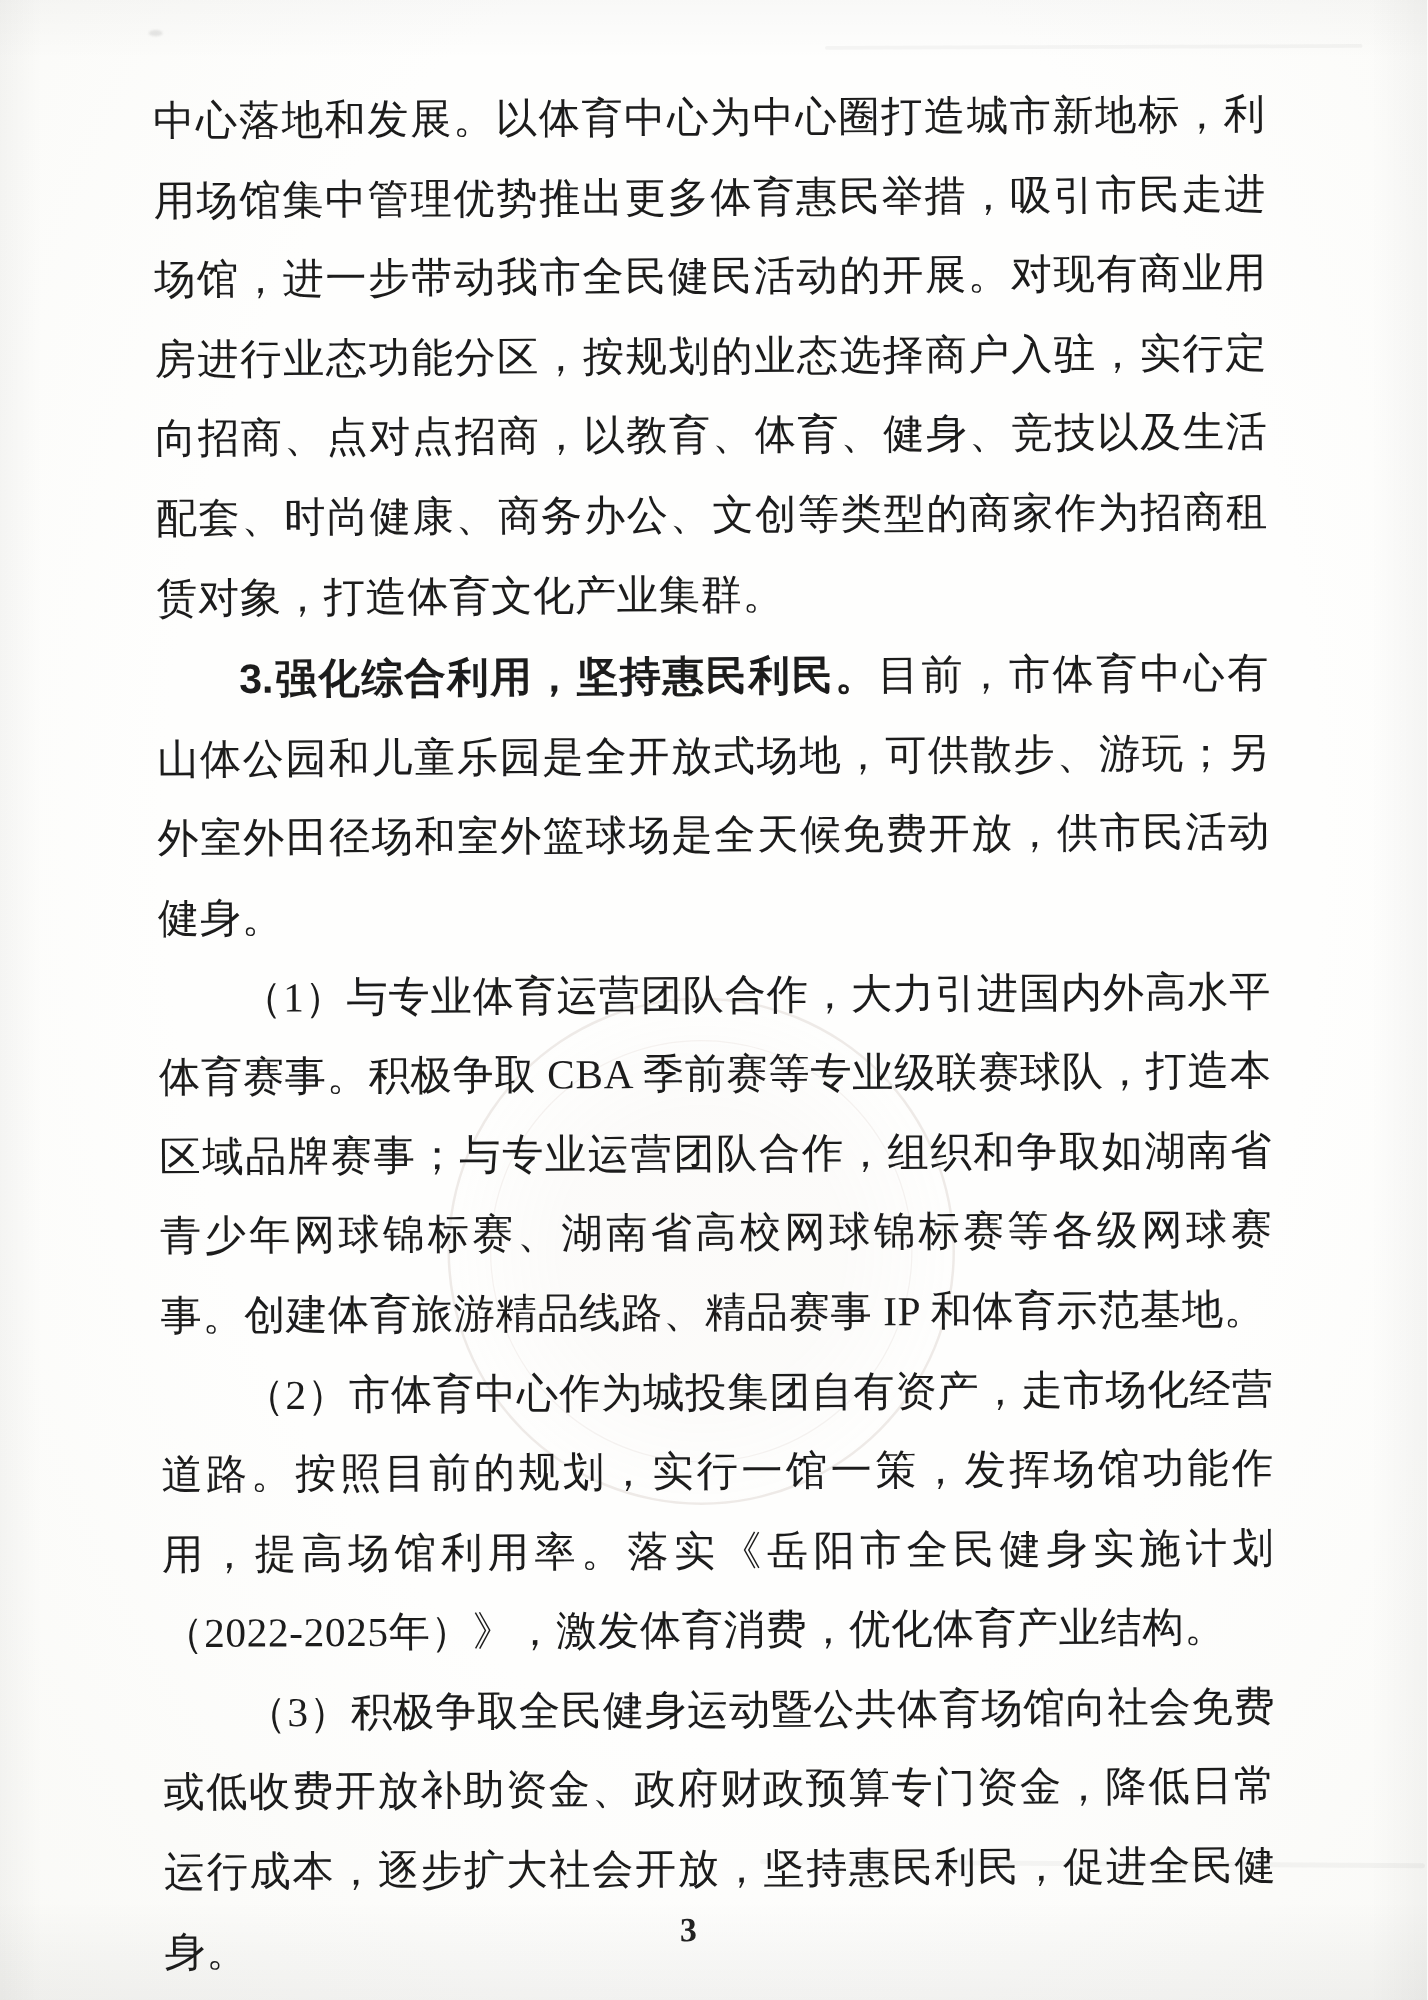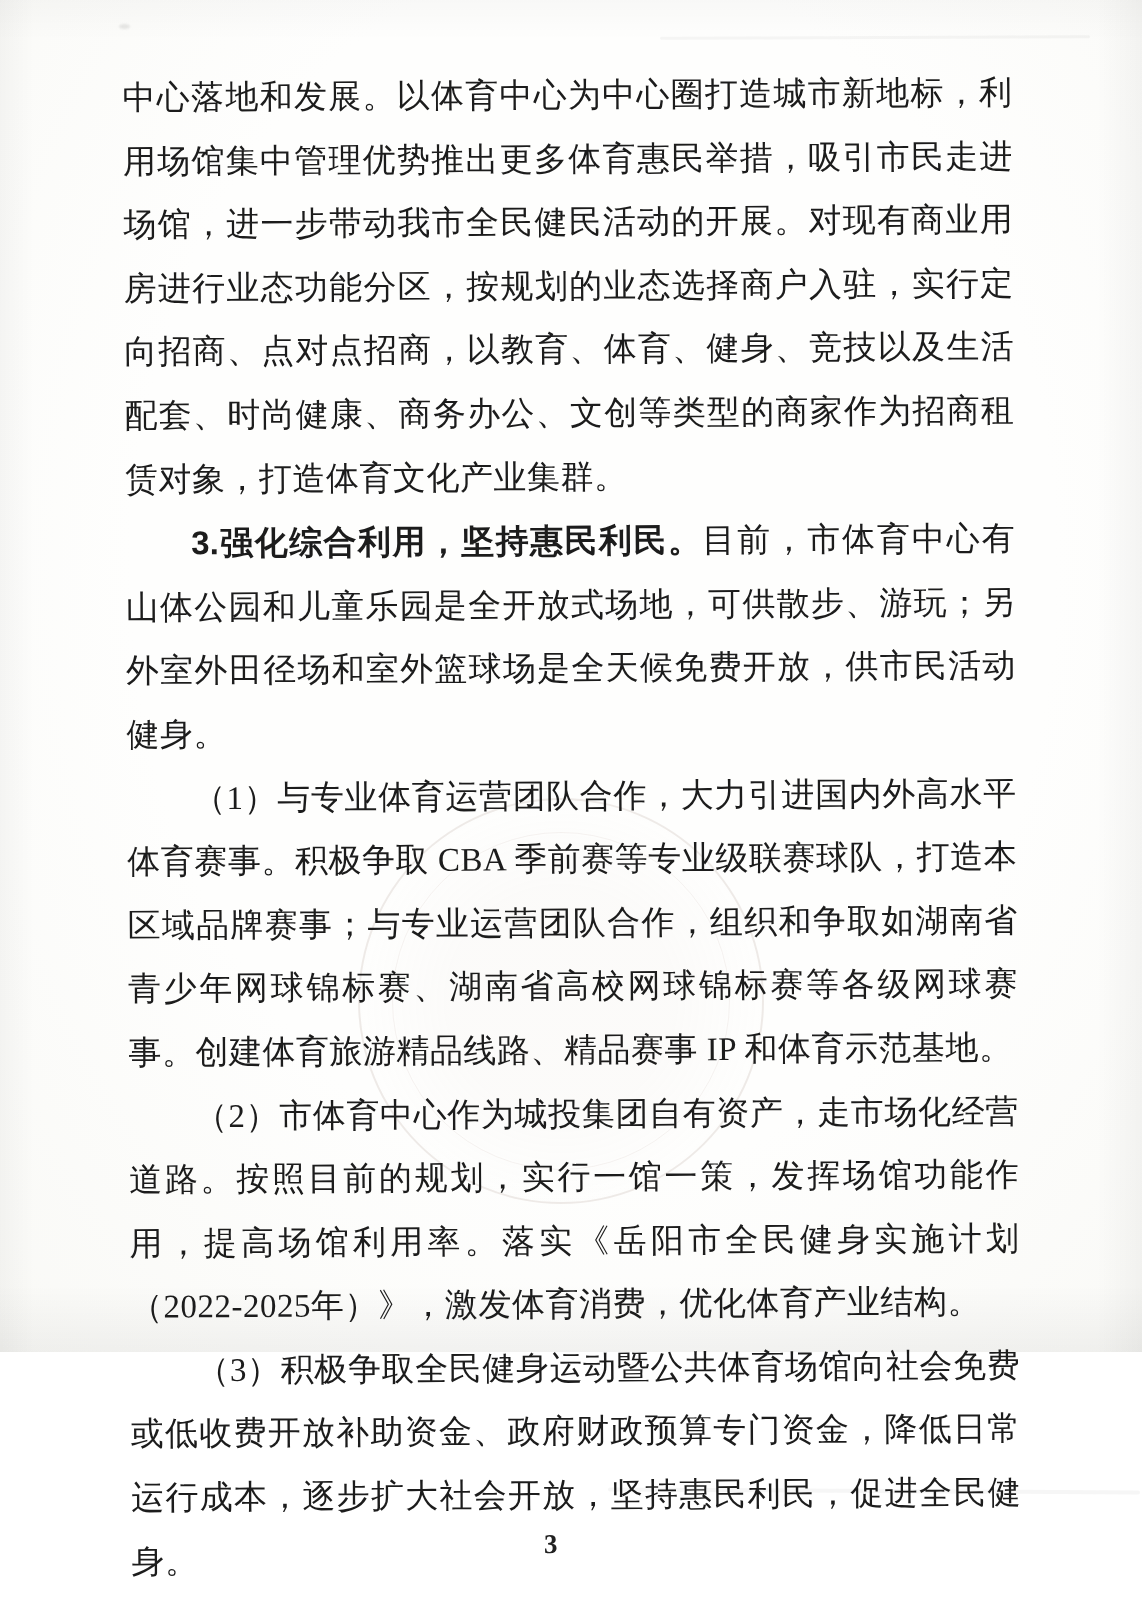--- a/index.html
+++ b/index.html
@@ -6,21 +6,21 @@
     margin: 0;
     padding: 0;
     width: 1142px;
     height: 1600px;
     overflow: hidden;
     background: #ffffff;
   }
   .page {
     position: relative;
     width: 1142px;
-    height: 1352px;
+    height: 1600px;
     background:
       linear-gradient(to right, rgba(0,0,0,0.030), rgba(0,0,0,0) 3%, rgba(0,0,0,0) 96%, rgba(0,0,0,0.035)),
       linear-gradient(to bottom, rgba(0,0,0,0.025), rgba(0,0,0,0) 3%, rgba(0,0,0,0) 95%, rgba(0,0,0,0.045)),
       radial-gradient(ellipse at 52% 42%, #fefefd 55%, #f9f9f6 100%);
   }
   .content {
     position: absolute;
     left: 127px;
     top: 64px;
     width: 890px;

